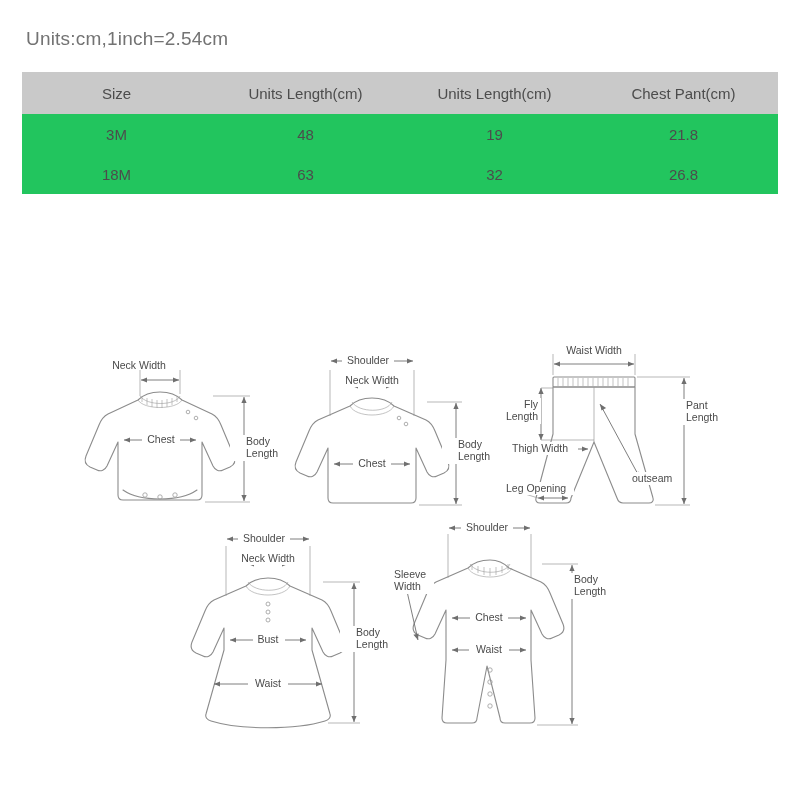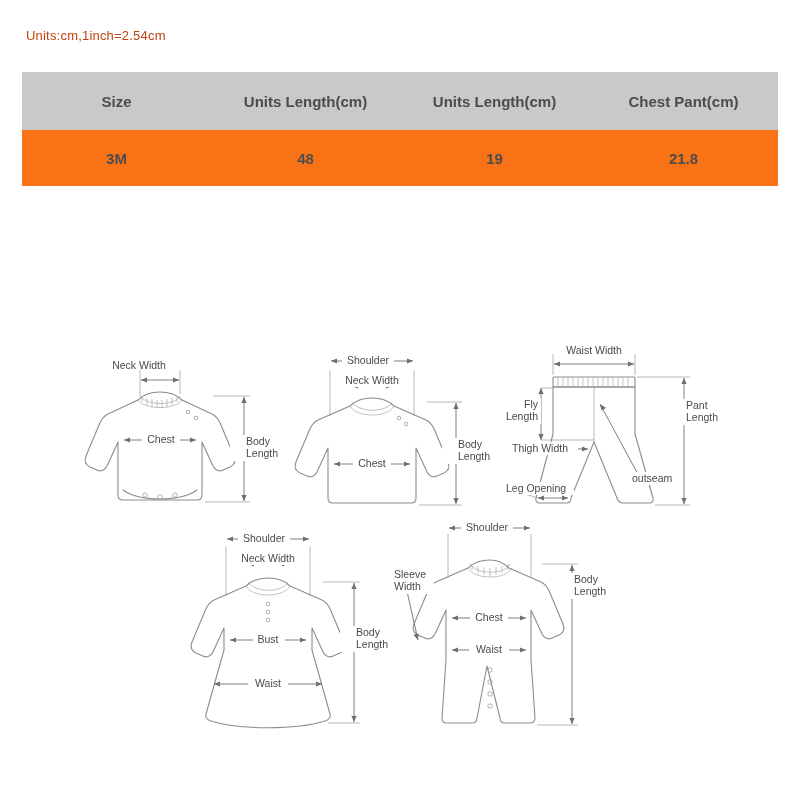--- a/index.html
+++ b/index.html
@@ -12,47 +12,47 @@
     height: 800px;
     font-family: "Liberation Sans", sans-serif;
     color: #3a3a3a;
     position: relative;
     overflow: hidden;
   }
   .units-note {
     position: absolute;
     left: 26px;
     top: 28px;
-    font-size: 13px;
-    color: #c2410c;
+    font-size: 19px;
+    color: #737373;
     letter-spacing: 0.2px;
   }
   .size-table {
     position: absolute;
     left: 22px;
     top: 72px;
     width: 756px;
     border-collapse: collapse;
     table-layout: fixed;
   }
   .size-table th, .size-table td {
     text-align: center;
-    font-weight: bold;
+    font-weight: normal;
     font-size: 15px;
     color: #4c4c4c;
     height: 40px;
-    padding: 8px;
+    padding: 0;
     border: none;
   }
   .size-table th {
     height: 42px;
     font-size: 15px;
   }
   .row-shaded { background: #c9c9c9; }
-  .row-plain { background: #f97316; }
+  .row-plain { background: #22c55e; }
   .diagrams {
     position: absolute;
     left: 0;
     top: 330px;
     width: 800px;
     height: 450px;
   }
   .diagrams svg { display: block; }
   .dlabel {
     font-family: "Liberation Sans", sans-serif;
@@ -99,20 +99,26 @@
       <th>Units Length(cm)</th>
       <th>Chest Pant(cm)</th>
     </tr>
   </thead>
   <tbody>
     <tr class="row-plain">
       <td>3M</td>
       <td>48</td>
       <td>19</td>
       <td>21.8</td>
+    </tr>
+    <tr class="row-plain">
+      <td>18M</td>
+      <td>63</td>
+      <td>32</td>
+      <td>26.8</td>
     </tr>
   </tbody>
 </table>
 
 <div class="diagrams">
   <svg width="800" height="450" viewBox="0 0 800 450" xmlns="http://www.w3.org/2000/svg">
 
     <g>
 
       <path class="garment" d="M160,62 C150,62 142,66 138,70 L108,84 C104,86 101,90 99,95 L86,126 C84,131 86,135 90,137 L97,140 C101,142 105,140 107,136 L118,112 L118,165 C118,168 120,170 123,170 L197,170 C200,170 202,168 202,165 L202,112 L213,136 C215,140 219,142 223,140 L230,137 C234,135 236,131 234,126 L221,95 C219,90 216,86 212,84 L182,70 C178,66 170,62 160,62 Z"></path>

